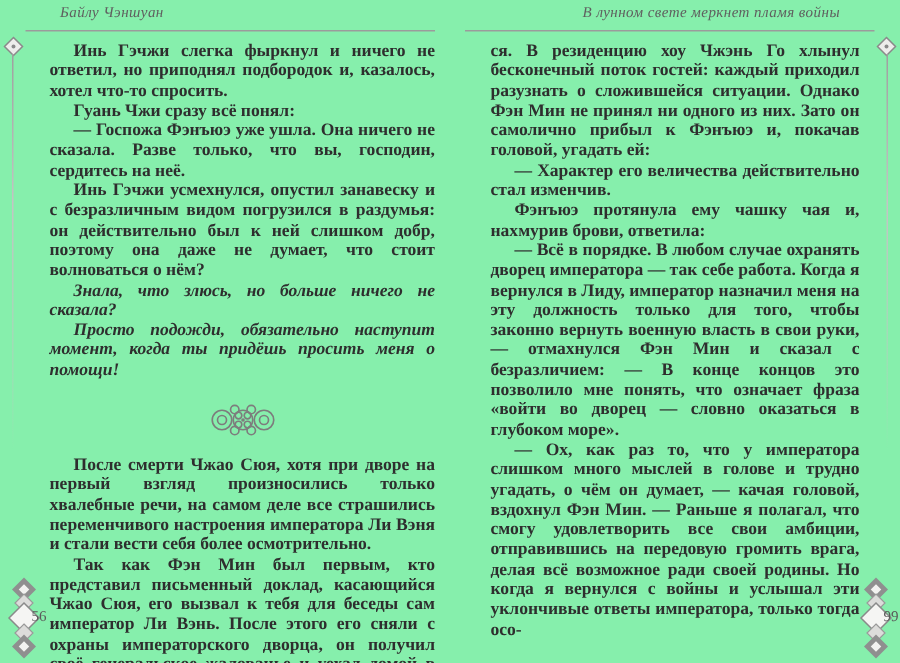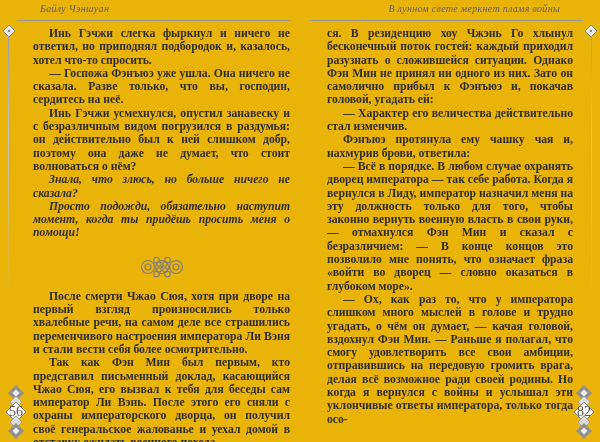--- a/index.html
+++ b/index.html
@@ -5,21 +5,21 @@
   html,body{margin:0;padding:0;}
   body{
     width:600px;height:442px;
     background:#f6f6f4;
     font-family:"Liberation Serif", serif;
     overflow:hidden;
   }
   .spread{
     position:relative;
     width:600px;height:442px;
-    background:#eab308;
+    background:#86efac;
   }
   .page{
     position:absolute;top:0;height:442px;width:300px;
   }
   .page-left{left:0;}
   .page-right{left:300px;}
 
   
   .running-head{
     position:absolute;top:3px;
@@ -71,22 +71,22 @@
   }
 
   
   .pagenum-orn{
     position:absolute;bottom:1px;width:30px;height:58px;
   }
   .page-left .pagenum-orn{left:1px;}
   .page-right .pagenum-orn{right:1px;}
   .pagenum{
     position:absolute;top:24px;left:0;width:30px;
-    text-align:center;
-    font-size:14px;line-height:10px;
+    text-align:right;
+    font-size:10px;line-height:10px;
     color:#5a5a5a;
   }
 </style>
 </head>
 <body>
 
 <div class="spread">
 
   <div class="page page-left">
     <div class="running-head">Байлу Чэншуан</div>
@@ -95,20 +95,21 @@
     <div class="corner-orn">
       <svg width="14" height="14" viewBox="0 0 14 14">
         <path d="M7,1 L13,7 L7,13 L1,7 Z" fill="#ededeb" stroke="#8a8a8a" stroke-width="1"></path>
         <circle cx="7" cy="7" r="1.3" fill="#8a8a8a"></circle>
       </svg>
     </div>
     <div class="edge-line"></div>
 
     <div class="body-text">
       <p class="ind">Инь Гэчжи слегка фыркнул и ничего не ответил, но приподнял подбородок и, казалось, хотел что-то спросить.</p>
+      <p class="ind">Гуань Чжи сразу всё понял:</p>
       <p class="ind">— Госпожа Фэнъюэ уже ушла. Она ничего не сказала. Разве только, что вы, господин, сердитесь на неё.</p>
       <p class="ind">Инь Гэчжи усмехнулся, опустил занавеску и с безразличным видом погрузился в раздумья: он действительно был к ней слишком добр, поэтому она даже не думает, что стоит волноваться о нём?</p>
       <p class="ind ital">Знала, что злюсь, но больше ничего не сказала?</p>
       <p class="ind ital">Просто подожди, обязательно наступит момент, когда ты придёшь просить меня о помощи!</p>
 
       <div class="divider">
         <svg width="46" height="28" viewBox="0 0 46 28" fill="none" stroke="#7d7d7d" stroke-width="1.1">
           <circle cx="9" cy="14" r="6.5"></circle>
           <circle cx="9" cy="14" r="3"></circle>
           <circle cx="37" cy="14" r="6.5"></circle>
@@ -168,17 +169,17 @@
     <div class="pagenum-orn">
       <svg width="30" height="58" viewBox="0 0 30 58">
         <path d="M15,2 L23,10 L15,18 L7,10 Z" fill="#8f8f8f"></path>
         <path d="M15,6.5 L18.5,10 L15,13.5 L11.5,10 Z" fill="#f2f2f0"></path>
         <path d="M15,13 L21,19 L15,25 L9,19 Z" fill="#dcdcda" stroke="#9a9a9a" stroke-width="0.8"></path>
         <path d="M15,19 L25,29 L15,39 L5,29 Z" fill="#f5f5f3" stroke="#8a8a8a" stroke-width="1"></path>
         <path d="M15,33 L21,39 L15,45 L9,39 Z" fill="#dcdcda" stroke="#9a9a9a" stroke-width="0.8"></path>
         <path d="M15,40 L23,48 L15,56 L7,48 Z" fill="#8f8f8f"></path>
         <path d="M15,44.5 L18.5,48 L15,51.5 L11.5,48 Z" fill="#f2f2f0"></path>
       </svg>
-      <div class="pagenum">82</div>
+      <div class="pagenum">99</div>
     </div>
   </div>
 
 </div>
 
 </body></html>

